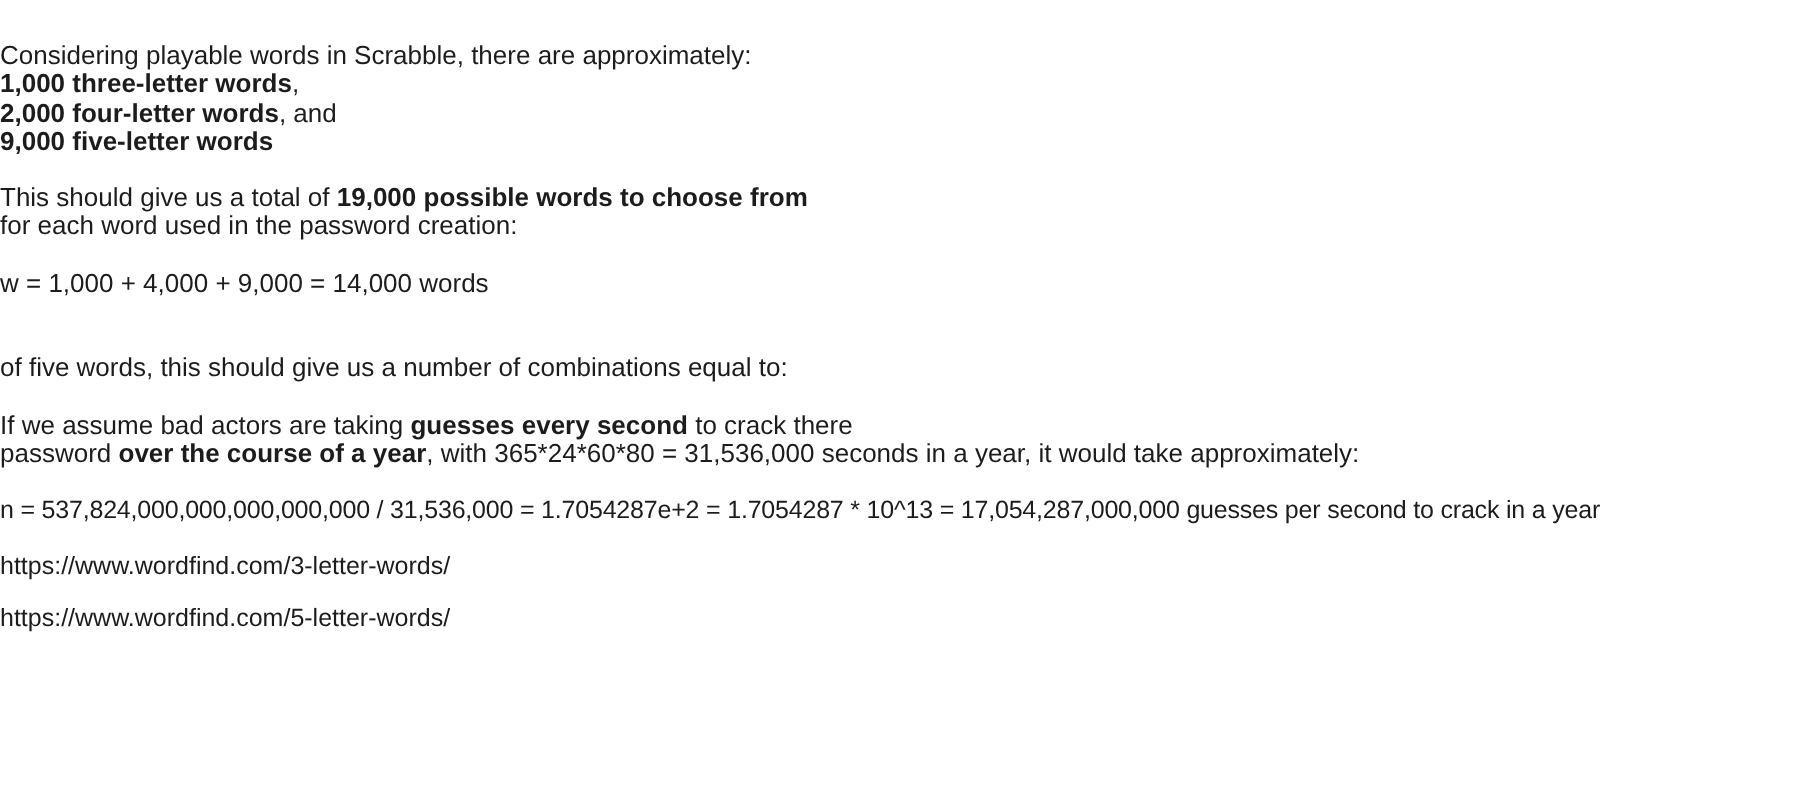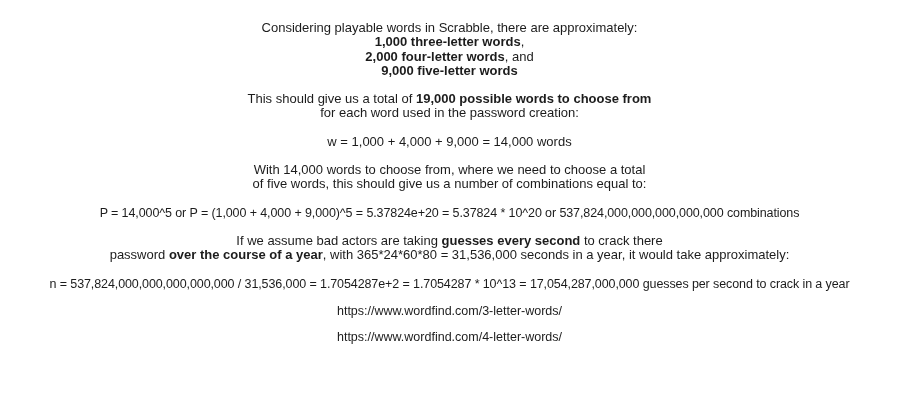--- a/index.html
+++ b/index.html
@@ -6,21 +6,20 @@
   body { background: #ffffff; }
   .doc {
     width: 899px;
     height: 405px;
     box-sizing: border-box;
     background: #ffffff;
     color: #1c1c1c;
     font-family: "Liberation Sans", sans-serif;
     font-size: 13px;
     line-height: 14.3px;
-    text-align: center;
     padding-top: 21px;
     overflow: hidden;
   }
   p { margin: 0 0 14px 0; }
   b { font-weight: 700; }
   .formula {
     font-size: 12.5px;
     letter-spacing: -0.1px;
     white-space: nowrap;
   }
@@ -44,36 +43,33 @@
   <p>
     <span>This should give us a total of </span><b>19,000 possible words to choose from</b><br>
     <span>for each word used in the password creation:</span>
   </p>
 
   <p>
     <span>w = 1,000 + 4,000 + 9,000 = 14,000 words</span>
   </p>
 
   <p>
-    <span>With 14,000 words to choose from, where we need to choose a total</span><br>
+    <br>
     <span>of five words, this should give us a number of combinations equal to:</span>
   </p>
 
-  <p class="formula">
-    <span>P = 14,000^5 or P = (1,000 + 4,000 + 9,000)^5 = 5.37824e+20 = 5.37824 * 10^20 or 537,824,000,000,000,000,000 combinations</span>
-  </p>
 
   <p>
     <span>If we assume bad actors are taking </span><b>guesses every second</b><span> to crack there</span><br>
     <span>password </span><b>over the course of a year</b><span>, with 365*24*60*80 = 31,536,000 seconds in a year, it would take approximately:</span>
   </p>
 
   <p class="formula">
     <span>n = 537,824,000,000,000,000,000 / 31,536,000 = 1.7054287e+2 = 1.7054287 * 10^13 = 17,054,287,000,000 guesses per second to crack in a year</span>
   </p>
 
   <p class="sources">
     <span>https://www.wordfind.com/3-letter-words/</span><br>
     <br>
-    <span>https://www.wordfind.com/4-letter-words/</span>
+    <span>https://www.wordfind.com/5-letter-words/</span>
   </p>
 
 </div>
 
 </body></html>

